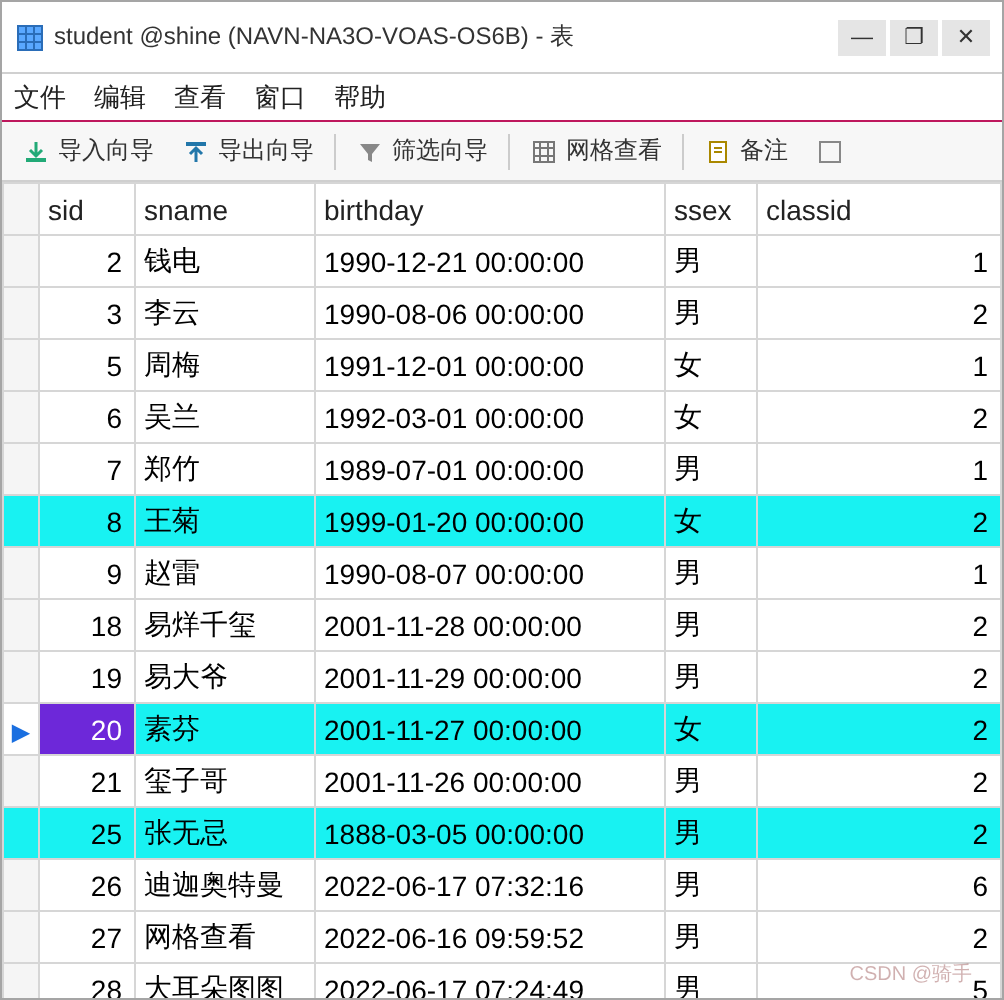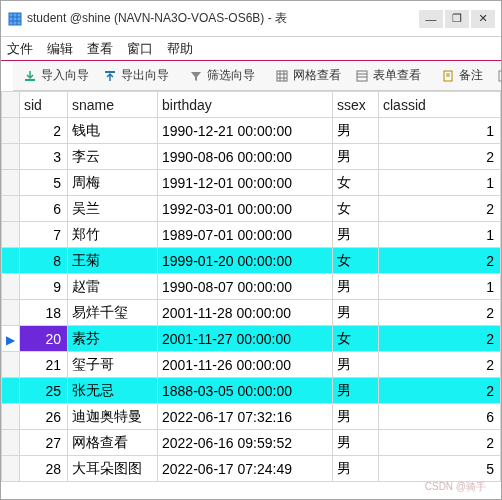--- a/index.html
+++ b/index.html
@@ -3,21 +3,21 @@
 <meta charset="utf-8">
 <style>
   * { box-sizing: border-box; margin: 0; padding: 0; }
   body { font-family: "Microsoft YaHei", Arial, sans-serif; font-size: 13px; background: #f0f0f0; width: 502px; height: 500px; overflow: hidden; }
   .window { background: #fff; border: 1px solid #a5a5a5; width: 502px; height: 500px; display: flex; flex-direction: column; }
   .titlebar { background: #fff; height: 36px; display: flex; align-items: center; padding: 0 6px; border-bottom: 1px solid #d0d0d0; font-size: 12px; color: #333; }
   .titlebar .ticon { width: 16px; height: 16px; margin-right: 4px; display:inline-flex; align-items:center; justify-content:center; }
   .titlebar .wctrls { margin-left: auto; display:flex; gap:2px; }
   .wbtn { width:24px; height:18px; background:#e5e5e5; display:flex; align-items:center; justify-content:center; font-size:11px; color:#333; }
   .menubar { background: #fff; height: 24px; display:flex; align-items:center; padding: 0 6px; gap:14px; font-size:13px; color:#222; border-bottom:1px solid #be185d; }
-  .toolbar { background:#f7f7f7; height:30px; display:flex; align-items:center; padding:0 4px; gap:2px; border-bottom:1px solid #cfcfcf; font-size:12px; color:#333; overflow:hidden; white-space:nowrap;margin-left:12px; }
+  .toolbar { background:#f7f7f7; height:30px; display:flex; align-items:center; padding:0 4px; gap:2px; border-bottom:1px solid #cfcfcf; font-size:12px; color:#333; overflow:hidden; white-space:nowrap; }
   .tbtn { display:flex; align-items:center; gap:4px; padding:2px 6px; border-radius:2px; }
   .tico { width:14px; height:14px; display:inline-flex; align-items:center; justify-content:center; }
   .sep { width:1px; height:18px; background:#ccc; margin:0 2px; }
   .grid { flex:1; overflow:auto; }
   table { border-collapse: collapse; width: 100%; table-layout: fixed; }
   th, td { border: 1px solid #d6d6d6; font-size: 14px; padding: 3px 4px; height: 26px; text-align:left; overflow:hidden; white-space:nowrap; text-overflow:clip; }
   th { background:#fff; font-weight: normal; color:#222; }
   .col-gut { width:18px; background:#f5f5f5; text-align:center; padding:0; }
   td.num { text-align:right; padding-right:6px; }
   tr.hl td { background:#18f2f2; }
@@ -90,30 +90,20 @@
       <span class="tico">
           <svg width="12" height="12">
             <rect x="1" y="1" width="10" height="10" fill="none" stroke="#777"></rect>
             <line x1="1" y1="4" x2="11" y2="4" stroke="#777"></line>
             <line x1="1" y1="8" x2="11" y2="8" stroke="#777"></line>
             <line x1="4" y1="1" x2="4" y2="11" stroke="#777"></line>
             <line x1="8" y1="1" x2="8" y2="11" stroke="#777"></line>
           </svg>
         </span>
       <span>网格查看</span>
-    </div>
-    <div class="tbtn">
-      <span class="tico">
-          <svg width="12" height="12">
-            <rect x="1" y="1" width="10" height="10" fill="none" stroke="#777"></rect>
-            <line x1="1" y1="4" x2="11" y2="4" stroke="#777"></line>
-            <line x1="1" y1="7" x2="11" y2="7" stroke="#777"></line>
-          </svg>
-        </span>
-      <span>表单查看</span>
     </div>
     <div class="sep"></div>
     <div class="tbtn">
       <span class="tico">
           <svg width="12" height="12">
             <rect x="2" y="1" width="8" height="10" fill="#fff" stroke="#a80"></rect>
             <line x1="4" y1="4" x2="8" y2="4" stroke="#a80"></line>
             <line x1="4" y1="6" x2="8" y2="6" stroke="#a80"></line>
           </svg>
         </span>
@@ -208,20 +198,28 @@
             <td class="num">1</td>
           </tr>
           <tr>
             <td class="col-gut"></td>
             <td class="num cell-sid">18</td>
             <td>易烊千玺</td>
             <td>2001-11-28 00:00:00</td>
             <td>男</td>
             <td class="num">2</td>
           </tr>
+          <tr>
+            <td class="col-gut"></td>
+            <td class="num cell-sid">19</td>
+            <td>易大爷</td>
+            <td>2001-11-29 00:00:00</td>
+            <td>男</td>
+            <td class="num">2</td>
+          </tr>
           <tr class="hl cur">
             <td class="col-gut"><span class="rowmark">▶</span></td>
             <td class="num cell-sid">20</td>
             <td>素芬</td>
             <td>2001-11-27 00:00:00</td>
             <td>女</td>
             <td class="num">2</td>
           </tr>
           <tr>
             <td class="col-gut"></td>

